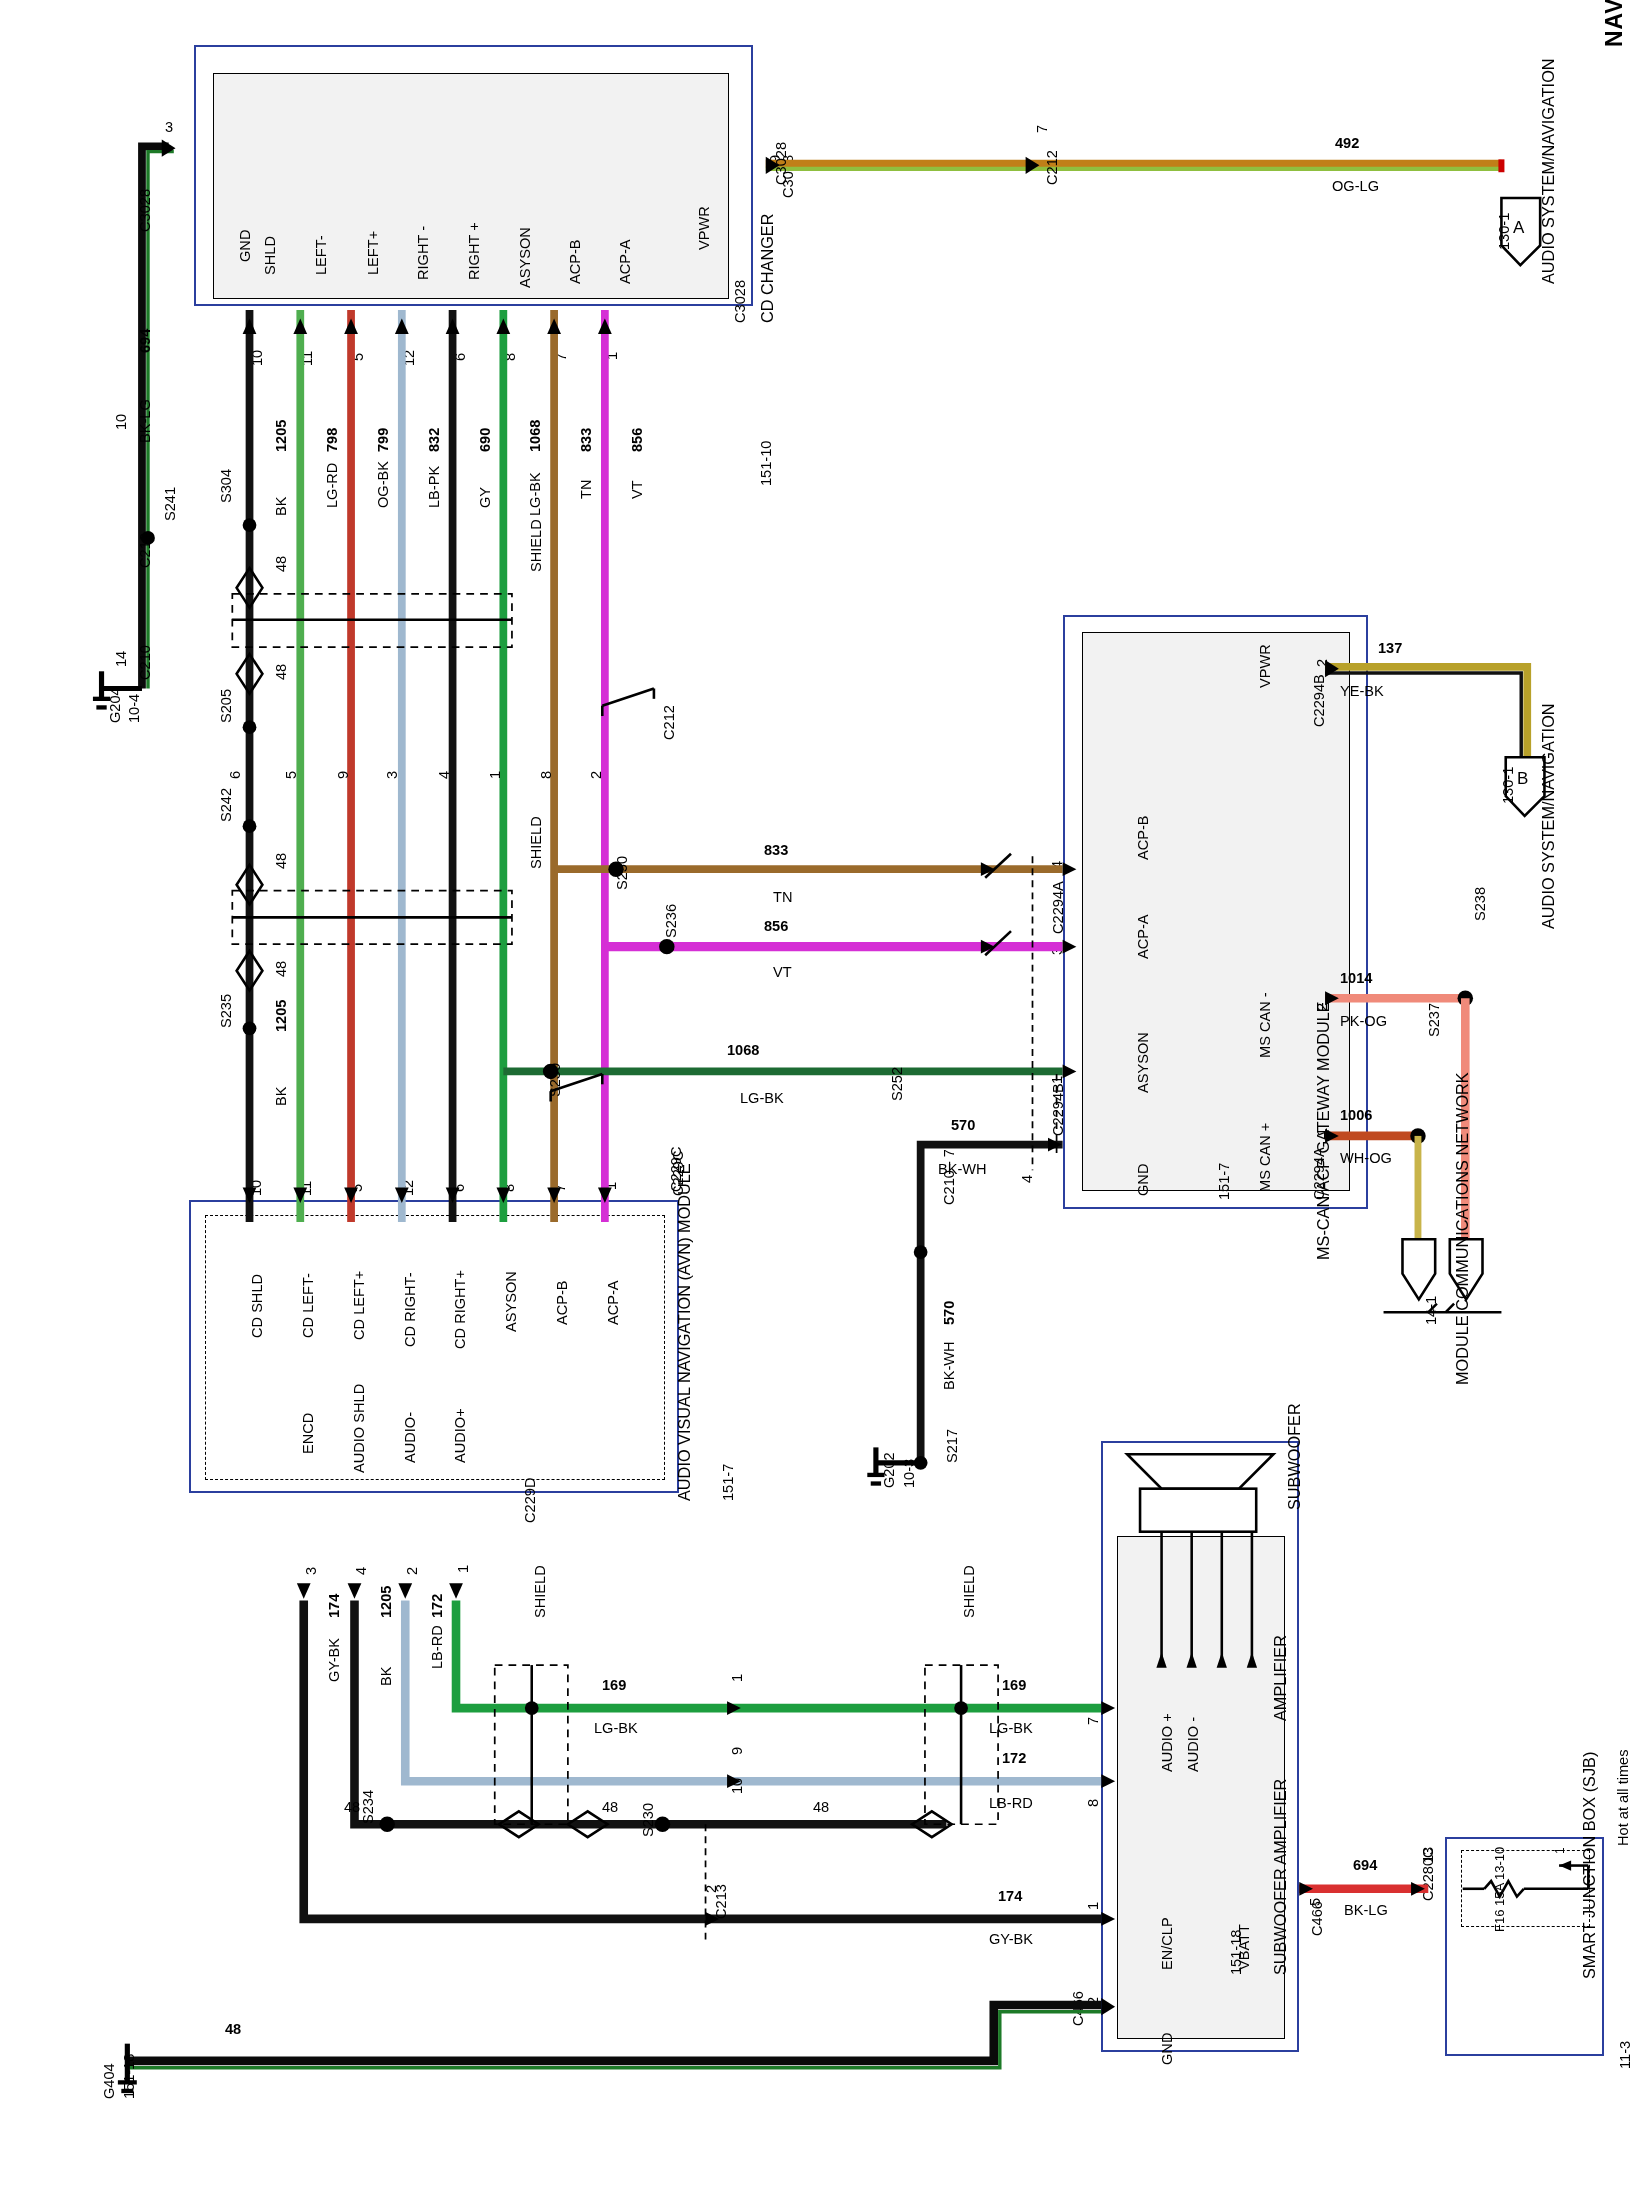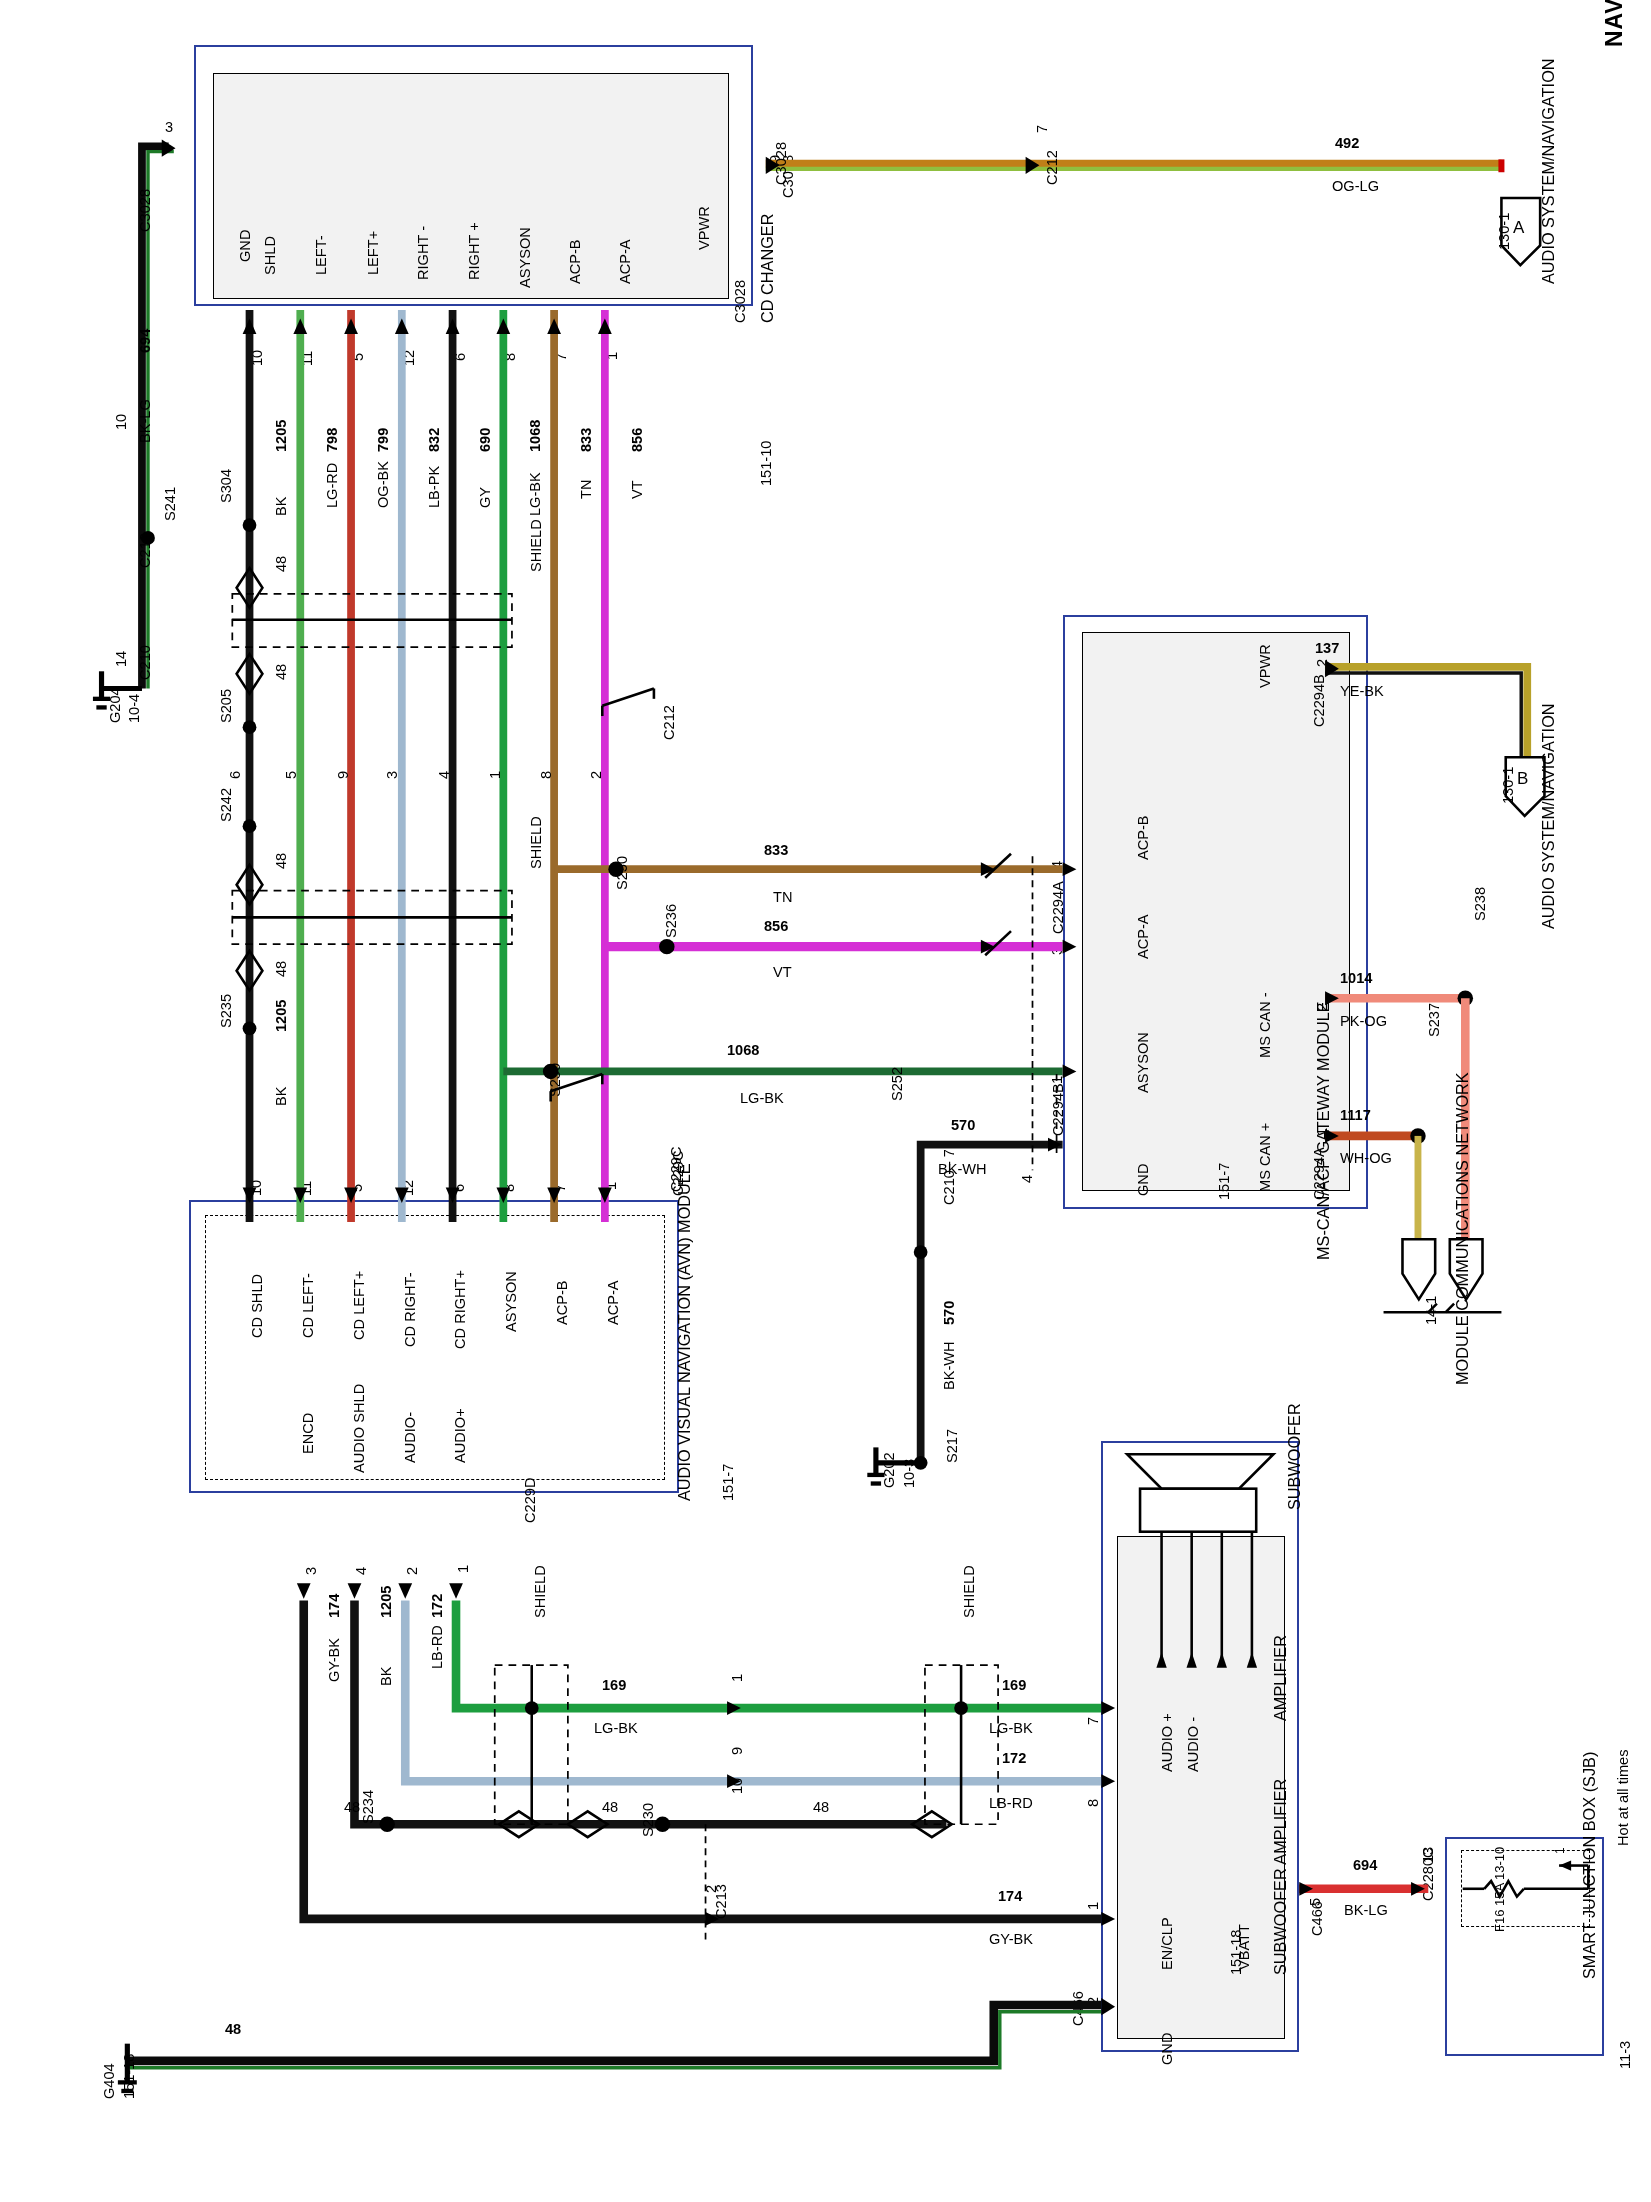--- a/index.html
+++ b/index.html
@@ -427,25 +427,25 @@
 
   <div class="lbl vt" style="left:1540px;top:284px;font-size:16.3px;">AUDIO SYSTEM/NAVIGATION</div>
   <div class="lbl vt" style="left:1540px;top:929px;font-size:16.3px;">AUDIO SYSTEM/NAVIGATION</div>
   <div class="lbl vt" style="left:1454px;top:1385px;font-size:16.3px;">MODULE COMMUNICATIONS NETWORK</div>
   <div class="lbl vt" style="left:1497px;top:250px;">130-1</div>
   <div class="lbl" style="left:1513px;top:219px;font-size:17px;">A</div>
   <div class="lbl vt" style="left:1501px;top:804px;">130-1</div>
   <div class="lbl" style="left:1517px;top:770px;font-size:17px;">B</div>
   <div class="lbl vt" style="left:1424px;top:1325px;">14-1</div>
 
-  <div class="lbl b" style="left:1315px;top:641px;">137</div>
+  <div class="lbl b" style="left:1378px;top:641px;">137</div>
   <div class="lbl" style="left:1340px;top:684px;">YE-BK</div>
   <div class="lbl b" style="left:1340px;top:971px;">1014</div>
   <div class="lbl" style="left:1340px;top:1014px;">PK-OG</div>
-  <div class="lbl b" style="left:1340px;top:1108px;">1117</div>
+  <div class="lbl b" style="left:1340px;top:1108px;">1006</div>
   <div class="lbl" style="left:1340px;top:1151px;">WH-OG</div>
   <div class="lbl vt" style="left:1473px;top:921px;">S238</div>
   <div class="lbl vt" style="left:1427px;top:1037px;">S237</div>
 
   <div class="lbl vt b" style="left:327px;top:1618px;">174</div>
   <div class="lbl vt" style="left:327px;top:1682px;">GY-BK</div>
   <div class="lbl vt b" style="left:379px;top:1618px;">1205</div>
   <div class="lbl vt" style="left:379px;top:1686px;">BK</div>
   <div class="lbl vt b" style="left:430px;top:1618px;">172</div>
   <div class="lbl vt" style="left:430px;top:1669px;">LB-RD</div>

